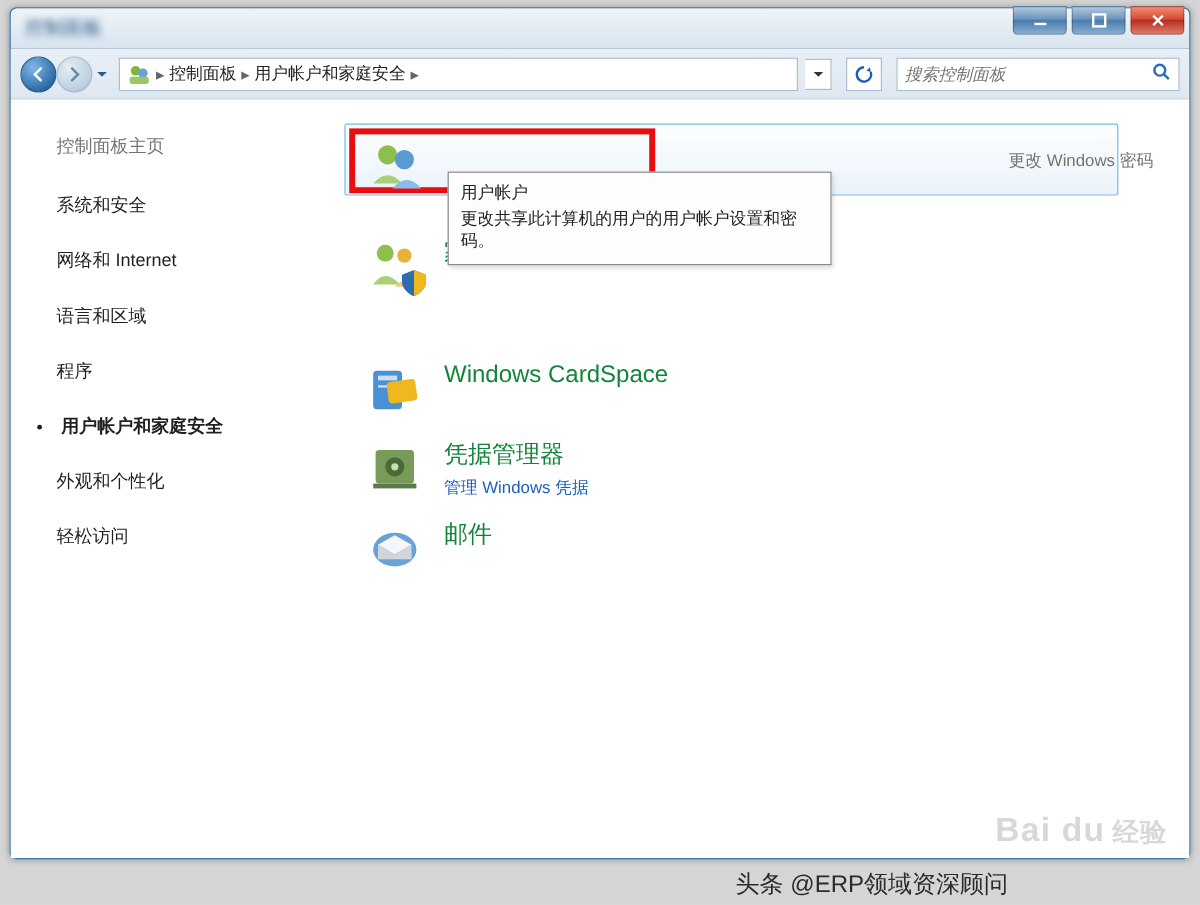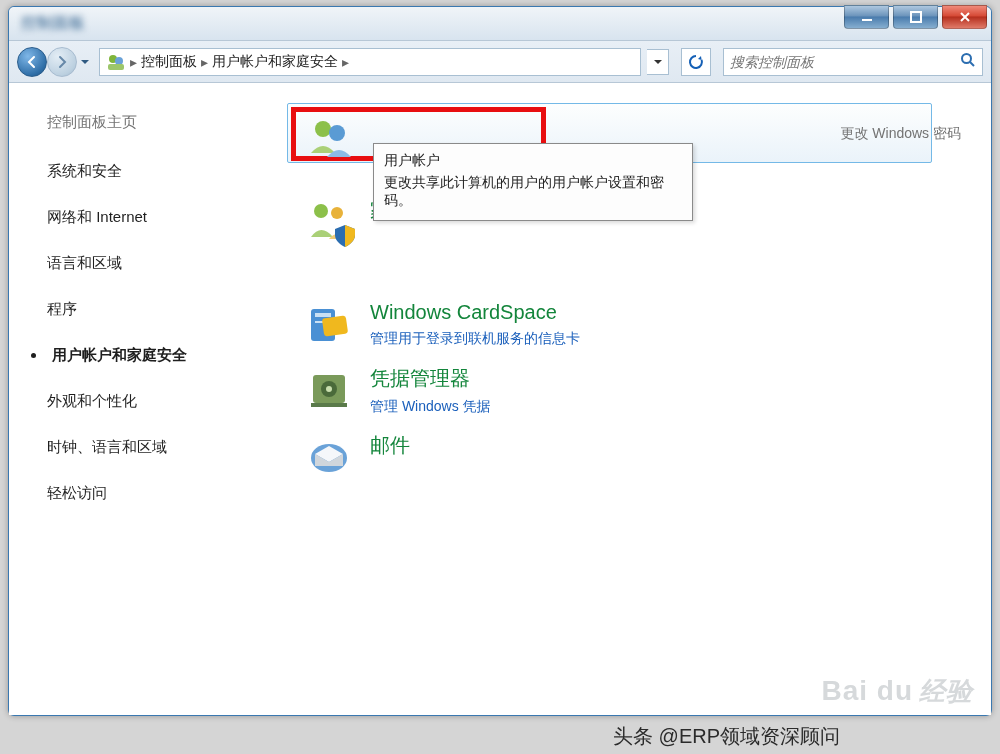--- a/index.html
+++ b/index.html
@@ -70,21 +70,21 @@
   .bc-drop {
     width: 22px; height: 26px; border: 1px solid #a8bfd2; border-left: none; background: #fff;
     display: flex; align-items: center; justify-content: center; color: #333;
   }
   .refresh-btn {
     width: 30px; height: 28px; border: 1px solid #a8bfd2; background: #fff;
     display: flex; align-items: center; justify-content: center; color: #1560b6; margin-left: 6px;
   }
   .refresh-btn svg { width: 16px; height: 16px; }
   .searchbox {
-    width: 260px; height: 28px; border: 1px solid #a8bfd2; background: #fff;
+    width: 236px; height: 28px; border: 1px solid #a8bfd2; background: #fff;
     display: flex; align-items: center; padding: 0 6px; color: #888; margin-left: 6px;
   }
   .searchbox input { border: none; outline: none; flex: 1; font-style: italic; color: #7a7a7a; font-size: 14px; background: transparent;}
   .searchbox .sicon { color: #2b6db0; }
   .searchbox .sicon svg { width: 16px; height: 16px; }
 
   .content {
     flex: 1; display: flex; position: relative; background: #fff; overflow: hidden;
   }
   .sidebar {
@@ -142,21 +142,21 @@
     padding: 8px 10px 10px 10px; font-size: 14px; color: #222;
     box-shadow: 2px 2px 4px rgba(0,0,0,.15);
     z-index: 5;
   }
   .tooltip .tt-title { margin-bottom: 4px; }
 
   .watermark {
     position: absolute; right: 18px; bottom: 6px; color: #d6d9db; font-size: 28px; font-family: Arial, sans-serif; letter-spacing: 1px;
     font-weight: 600; user-select: none;
   }
-  .watermark .zh { font-size: 26px; margin-left: 6px; font-style: italic; }
+  .watermark .zh { font-size: 22px; margin-left: 6px; }
 
   .footer-caption {
     position: absolute; right: 160px; bottom: 4px; color: #2b2b2b; font-size: 20px;
   }
 
   
   .ico-users { width:48px;height:48px;}
   .shield-badge {
     position:absolute; right:-2px; bottom:-2px; width:20px; height:22px;
   }
@@ -248,21 +248,20 @@
 
     <div class="sidebar">
       <div class="home">控制面板主页</div>
       <ul class="navlist">
         <li>系统和安全</li>
         <li>网络和 Internet</li>
         <li>语言和区域</li>
         <li>程序</li>
         <li class="active">用户帐户和家庭安全</li>
         <li>外观和个性化</li>
-        <li>时钟、语言和区域</li>
         <li>轻松访问</li>
       </ul>
     </div>
 
     <div class="main">
 
       <div class="catbox">
         <div class="cat-highlight"></div>
       </div>
 
@@ -306,21 +305,20 @@
           <div class="cat-icon">
             <svg viewBox="0 0 48 48">
                 <rect x="6" y="8" width="24" height="32" rx="3" fill="#4a90d4"></rect>
                 <rect x="10" y="12" width="16" height="4" fill="#c9e0f4"></rect>
                 <rect x="10" y="20" width="16" height="2" fill="#c9e0f4"></rect>
                 <rect x="18" y="16" width="24" height="18" rx="3" fill="#f0b81e" transform="rotate(-8 30 25)"></rect>
               </svg>
           </div>
           <div class="cat-body">
             <div class="title">Windows CardSpace</div>
-            <div class="sub">管理用于登录到联机服务的信息卡</div>
           </div>
         </div>
 
         <div class="cat-row">
           <div class="cat-icon">
             <svg viewBox="0 0 48 48">
                 <rect x="8" y="10" width="32" height="28" rx="3" fill="#7a9a5a"></rect>
                 <circle cx="24" cy="24" r="8" fill="#4a6a3a"></circle>
                 <circle cx="24" cy="24" r="3" fill="#c9dfae"></circle>
                 <rect x="6" y="38" width="36" height="4" fill="#5a7a4a"></rect>

